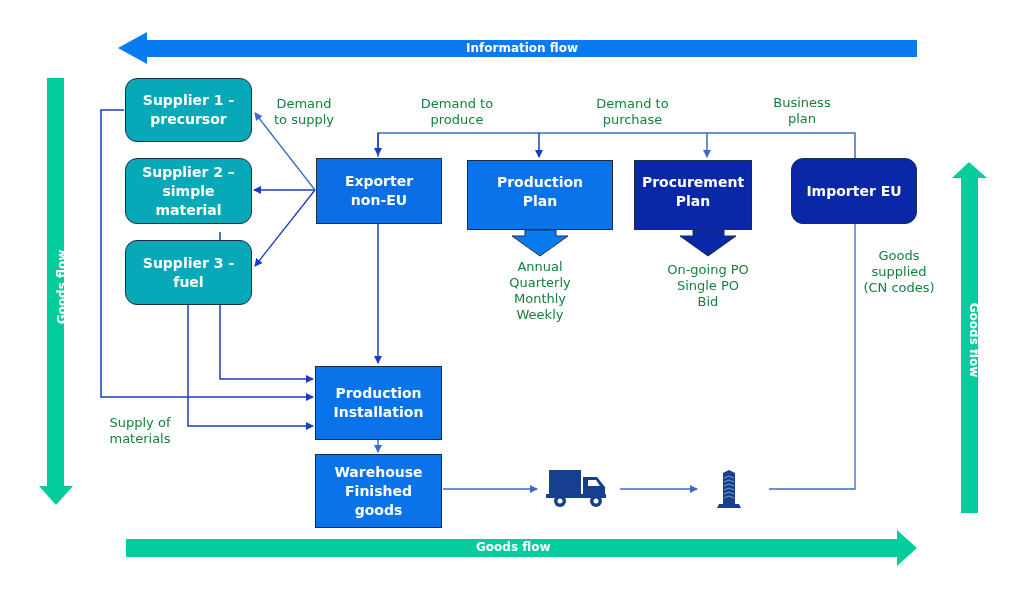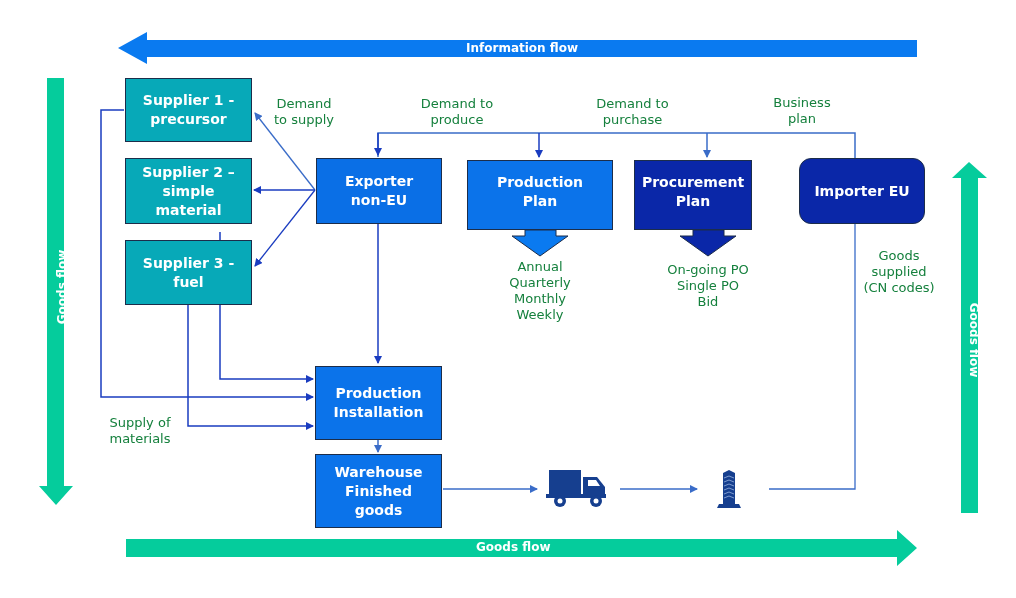--- a/index.html
+++ b/index.html
@@ -2,21 +2,21 @@
 <html><head>
 <meta charset="utf-8">
 <style>
   html, body { margin: 0; padding: 0; background: #ffffff; }
   body { width: 1016px; height: 598px; position: relative; overflow: hidden;
          font-family: "DejaVu Sans", sans-serif; color: #111; }
   svg#canvas { position: absolute; left: 0; top: 0; }
   .box { position: absolute; display: flex; align-items: center; justify-content: center;
          text-align: center; color: #fff; font-weight: bold; font-size: 14px; line-height: 19px;
          box-sizing: border-box; border: 1.5px solid #1c2d4a; white-space: pre-line; }
-  .teal { background: #07a9b8; border-radius: 0; }
+  .teal { background: #07a9b8; border-radius: 12px; }
   .blue-r { background: #0a6fe6; border-radius: 0; }
   .blue-sq { background: #0b73ea; }
   .navy { background: #0a27a8; }
   .navy-r { background: #0a27a8; border-radius: 12px; }
   .label { position: absolute; font-size: 13px; line-height: 16px; text-align: center; color: #15803d; white-space: pre-line; }
   .band-text { position: absolute; color: #fff; font-weight: bold; font-size: 12px; }
   .vtext { position: absolute; color: #fff; font-weight: bold; font-size: 12px; white-space: nowrap; }
 </style>
 </head>
 <body>
@@ -107,21 +107,21 @@
 simple
 material</div>
 <div class="box teal" style="left:125px; top:240px; width:127px; height:65px;">Supplier 3 -
 fuel</div>
 <div class="box blue-r" style="left:316px; top:158px; width:126px; height:66px;">Exporter
 non-EU</div>
 <div class="box blue-sq" style="left:467px; top:160px; width:146px; height:70px; align-items:flex-start; padding-top:12px;">Production
 Plan</div>
 <div class="box navy" style="left:634px; top:160px; width:118px; height:70px; align-items:flex-start; padding-top:12px;">Procurement
 Plan</div>
-<div class="box navy-r" style="left:791px; top:158px; width:126px; height:66px;margin-left:8px;">Importer EU</div>
+<div class="box navy-r" style="left:791px; top:158px; width:126px; height:66px;">Importer EU</div>
 <div class="box blue-sq" style="left:315px; top:366px; width:127px; height:74px;">Production
 Installation</div>
 <div class="box blue-sq" style="left:315px; top:454px; width:127px; height:74px;">Warehouse
 Finished
 goods</div>
 
 <div class="label" style="left:268px; top:96px; width:72px;">Demand
 to supply</div>
 <div class="label" style="left:412px; top:96px; width:90px;">Demand to
 produce</div>

